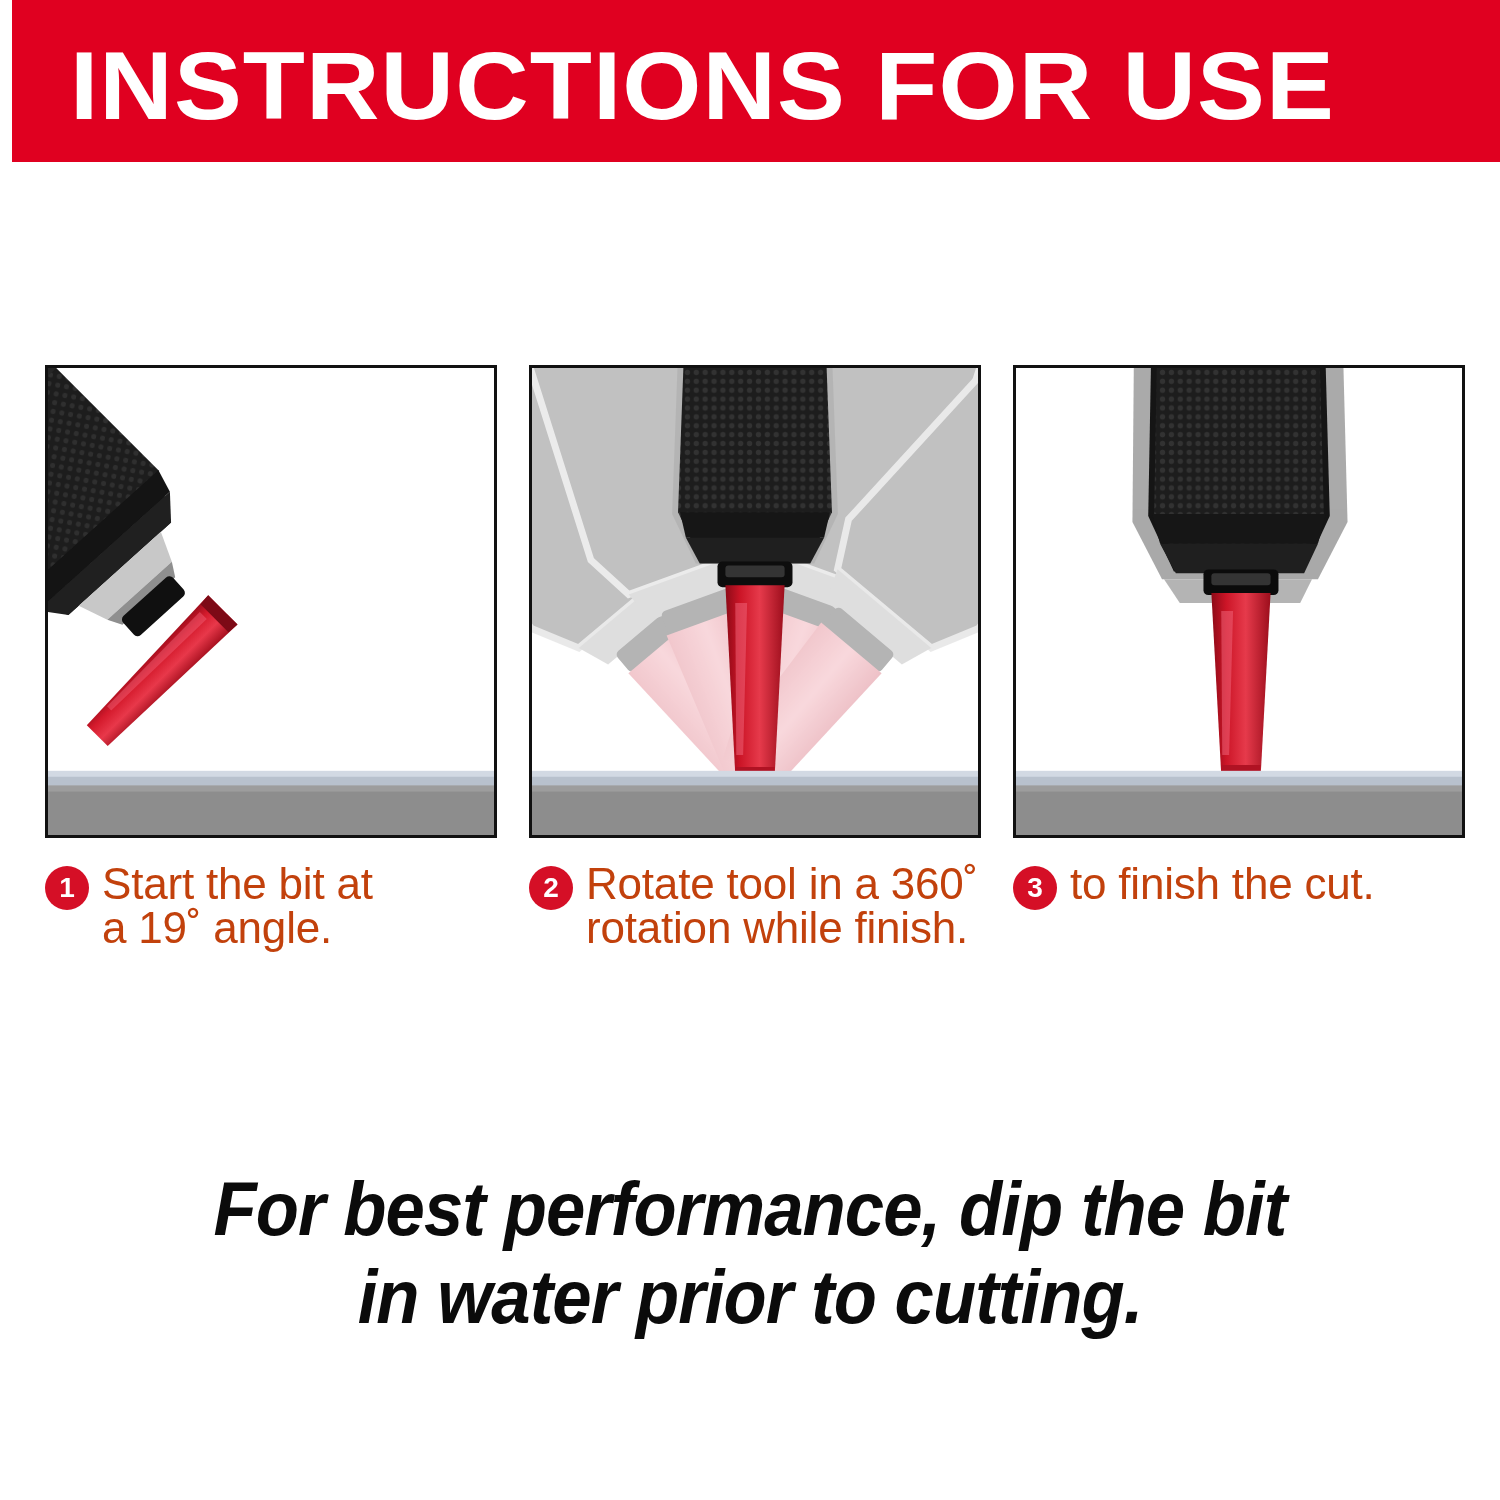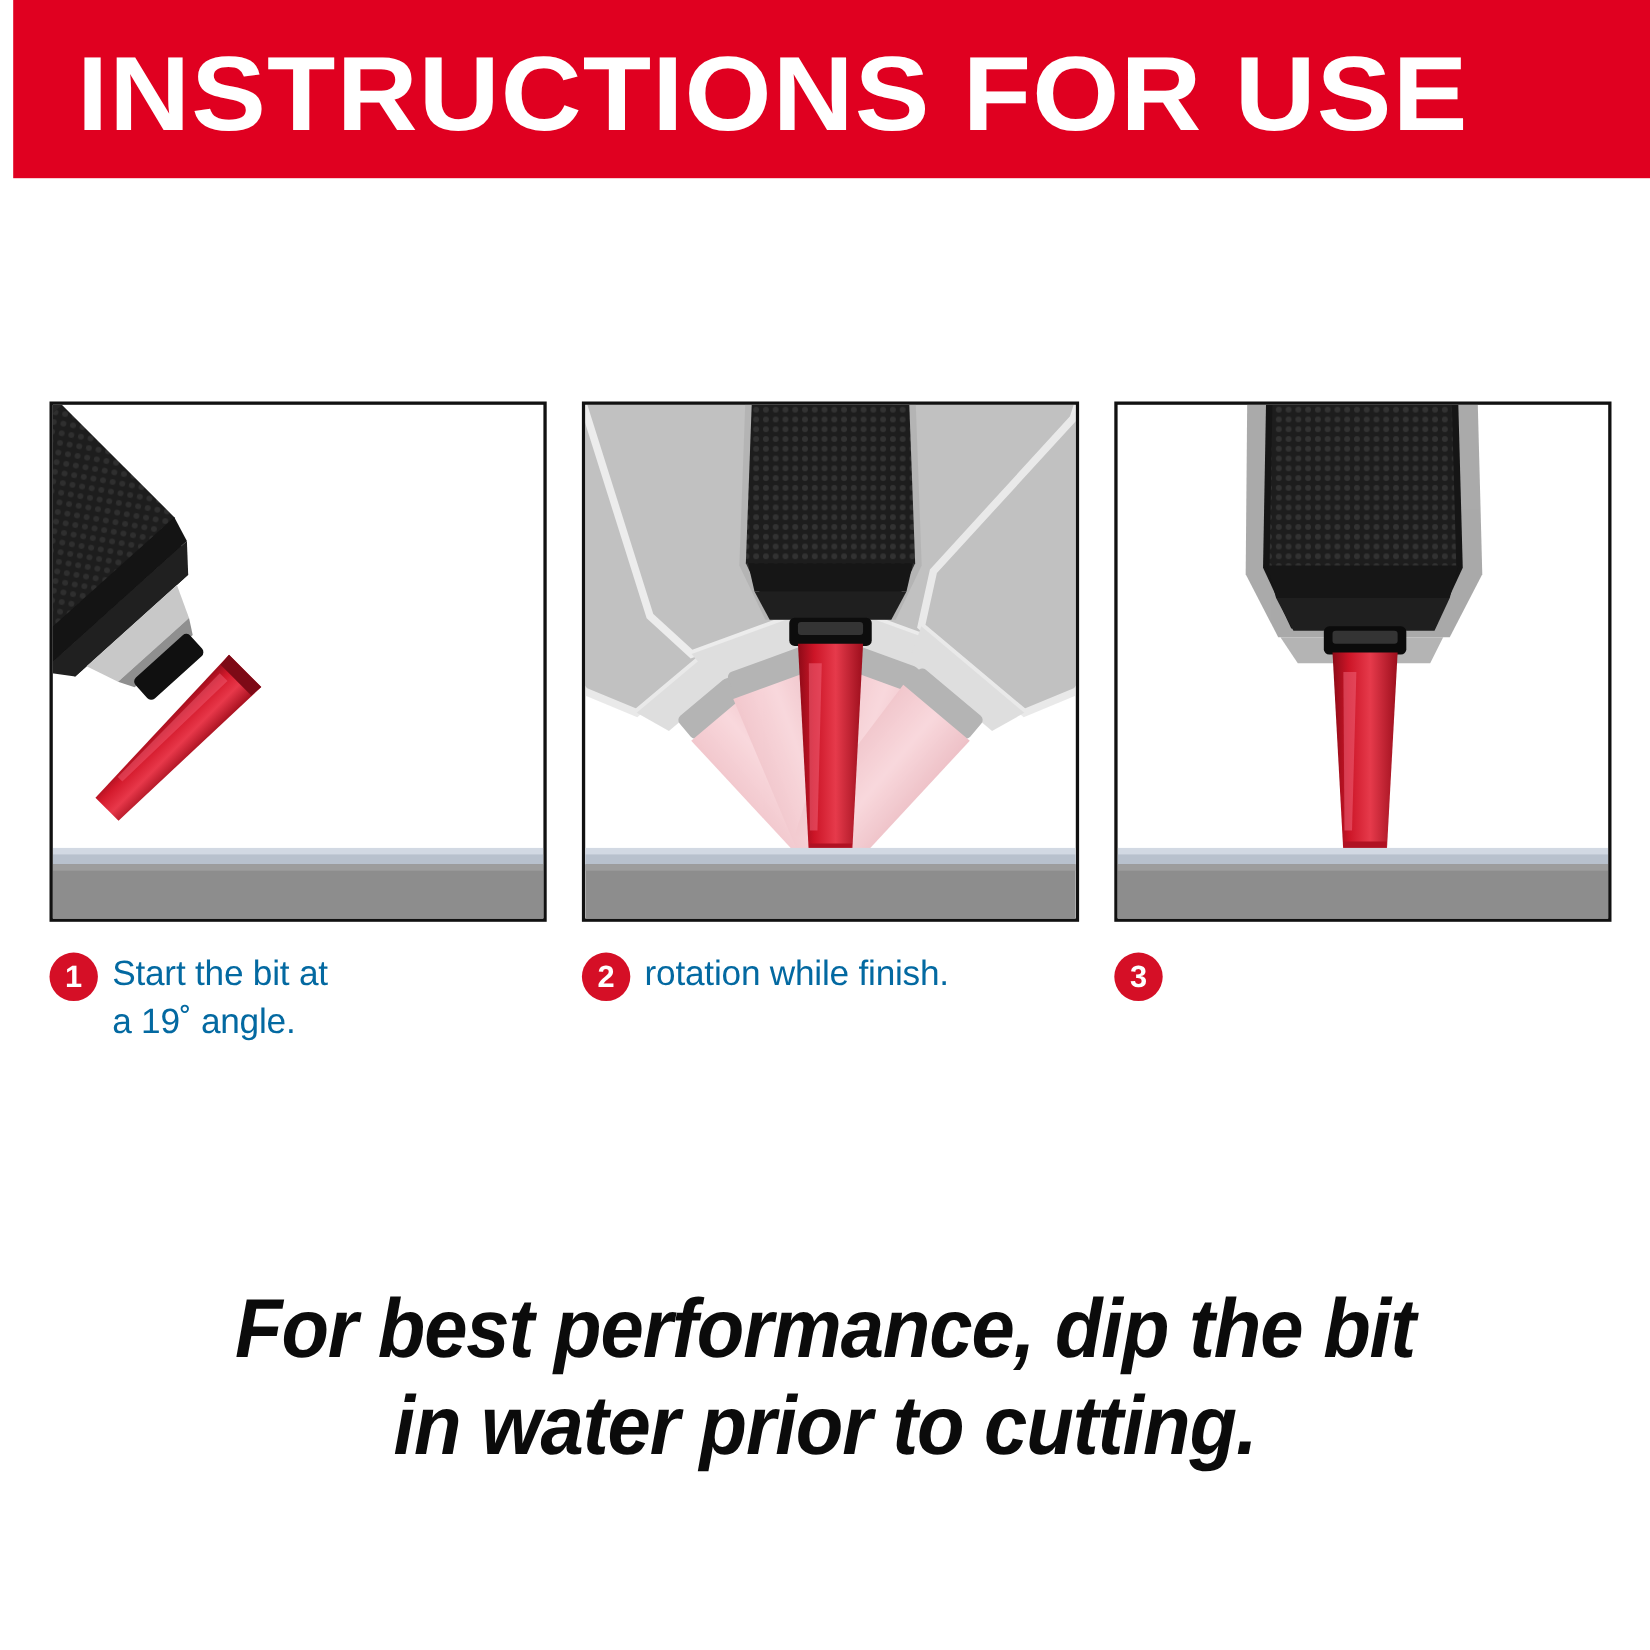--- a/index.html
+++ b/index.html
@@ -86,22 +86,22 @@
     border-radius: 50%;
     background: #d50f26;
     color: #ffffff;
     font-weight: bold;
     font-size: 28px;
     line-height: 44px;
     text-align: center;
     margin-top: 4px;
   }
   .caption-text {
-    color: #0369a1;
-    font-size: 32px;
+    color: #c2410c;
+    font-size: 44px;
     line-height: 44px;
     font-weight: normal;
     letter-spacing: -0.2px;
   }
 
   
   .footline {
     position: absolute;
     left: 0;
     top: 1165px;
@@ -288,27 +288,29 @@
     <div class="badge">1</div>
     <div class="caption-text">
       <div>Start the bit at</div>
       <div>a 19˚ angle.</div>
     </div>
   </div>
 
   <div class="caption">
     <div class="badge">2</div>
     <div class="caption-text">
+      <div>Rotate tool in a 360˚</div>
       <div>rotation while finish.</div>
     </div>
   </div>
 
   <div class="caption">
     <div class="badge">3</div>
     <div class="caption-text">
+      <div>to finish the cut.</div>
     </div>
   </div>
 
 </div>
 
 <div class="footline">
   <div>For best performance, dip the bit</div>
   <div>in water prior to cutting.</div>
 </div>
 

